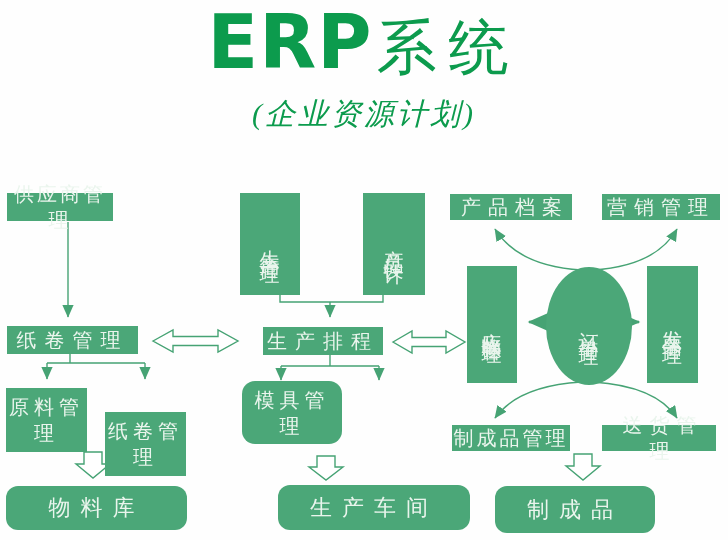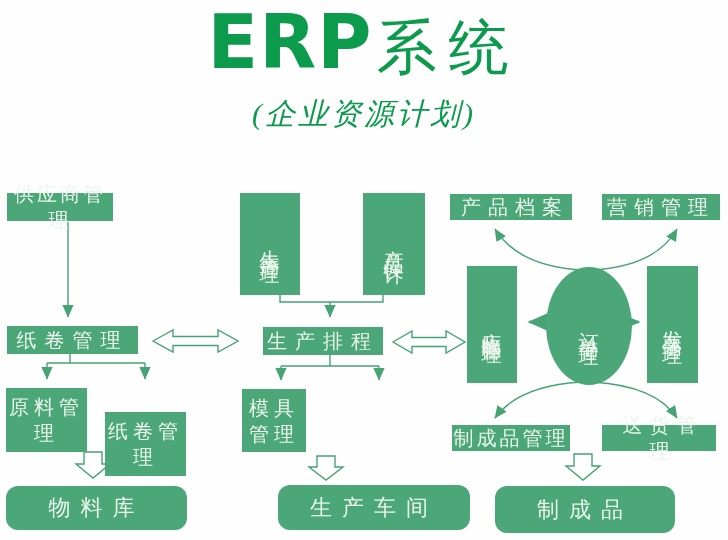--- a/index.html
+++ b/index.html
@@ -113,25 +113,25 @@
 
   <div class="box" style="left:7px;top:193px;width:106px;height:28px;letter-spacing:3px;">供应商管理</div>
   <div class="box" style="left:7px;top:326px;width:131px;height:28px;letter-spacing:8px;">纸卷管理</div>
   <div class="box wrap2" style="left:6px;top:388px;width:81px;height:64px;">原料管理</div>
   <div class="box wrap2" style="left:105px;top:412px;width:81px;height:64px;">纸卷管理</div>
   <div class="box rounded" style="left:6px;top:486px;width:181px;height:44px;letter-spacing:10px;">物料库</div>
 
   <div class="box vtext" style="left:240px;top:193px;width:60px;height:102px;">生产管理</div>
   <div class="box vtext" style="left:363px;top:193px;width:62px;height:102px;">产品设计</div>
   <div class="box" style="left:263px;top:327px;width:120px;height:28px;letter-spacing:8px;">生产排程</div>
-  <div class="box wrap2" style="left:242px;top:389px;width:64px;height:63px;">模具管理</div>
+  <div class="box wrap2" style="left:242px;top:381px;width:100px;height:63px;border-radius:13px;">模具管理</div>
   <div class="box rounded" style="left:238px;top:485px;width:192px;height:45px;letter-spacing:10px;margin-left:40px;">生产车间</div>
 
   <div class="box" style="left:450px;top:194px;width:122px;height:26px;letter-spacing:7px;padding-left:8px;">产品档案</div>
   <div class="box" style="left:602px;top:194px;width:118px;height:26px;letter-spacing:7px;">营销管理</div>
   <div class="box vtext" style="left:467px;top:266px;width:50px;height:117px;letter-spacing:3px;">应收款管理</div>
   <div class="box ellipse vtext" style="left:546px;top:267px;width:86px;height:118px;">订单管理</div>
   <div class="box vtext" style="left:647px;top:266px;width:51px;height:117px;">发票管理</div>
   <div class="box" style="left:452px;top:425px;width:118px;height:26px;letter-spacing:3px;">制成品管理</div>
   <div class="box" style="left:602px;top:425px;width:114px;height:26px;letter-spacing:7px;padding-left:8px;">送货管理</div>
-  <div class="box rounded" style="left:495px;top:486px;width:180px;height:47px;letter-spacing:10px;">制成品</div>
+  <div class="box rounded" style="left:495px;top:486px;width:160px;height:47px;letter-spacing:10px;">制成品</div>
 
 </div>
 
 </body></html>

